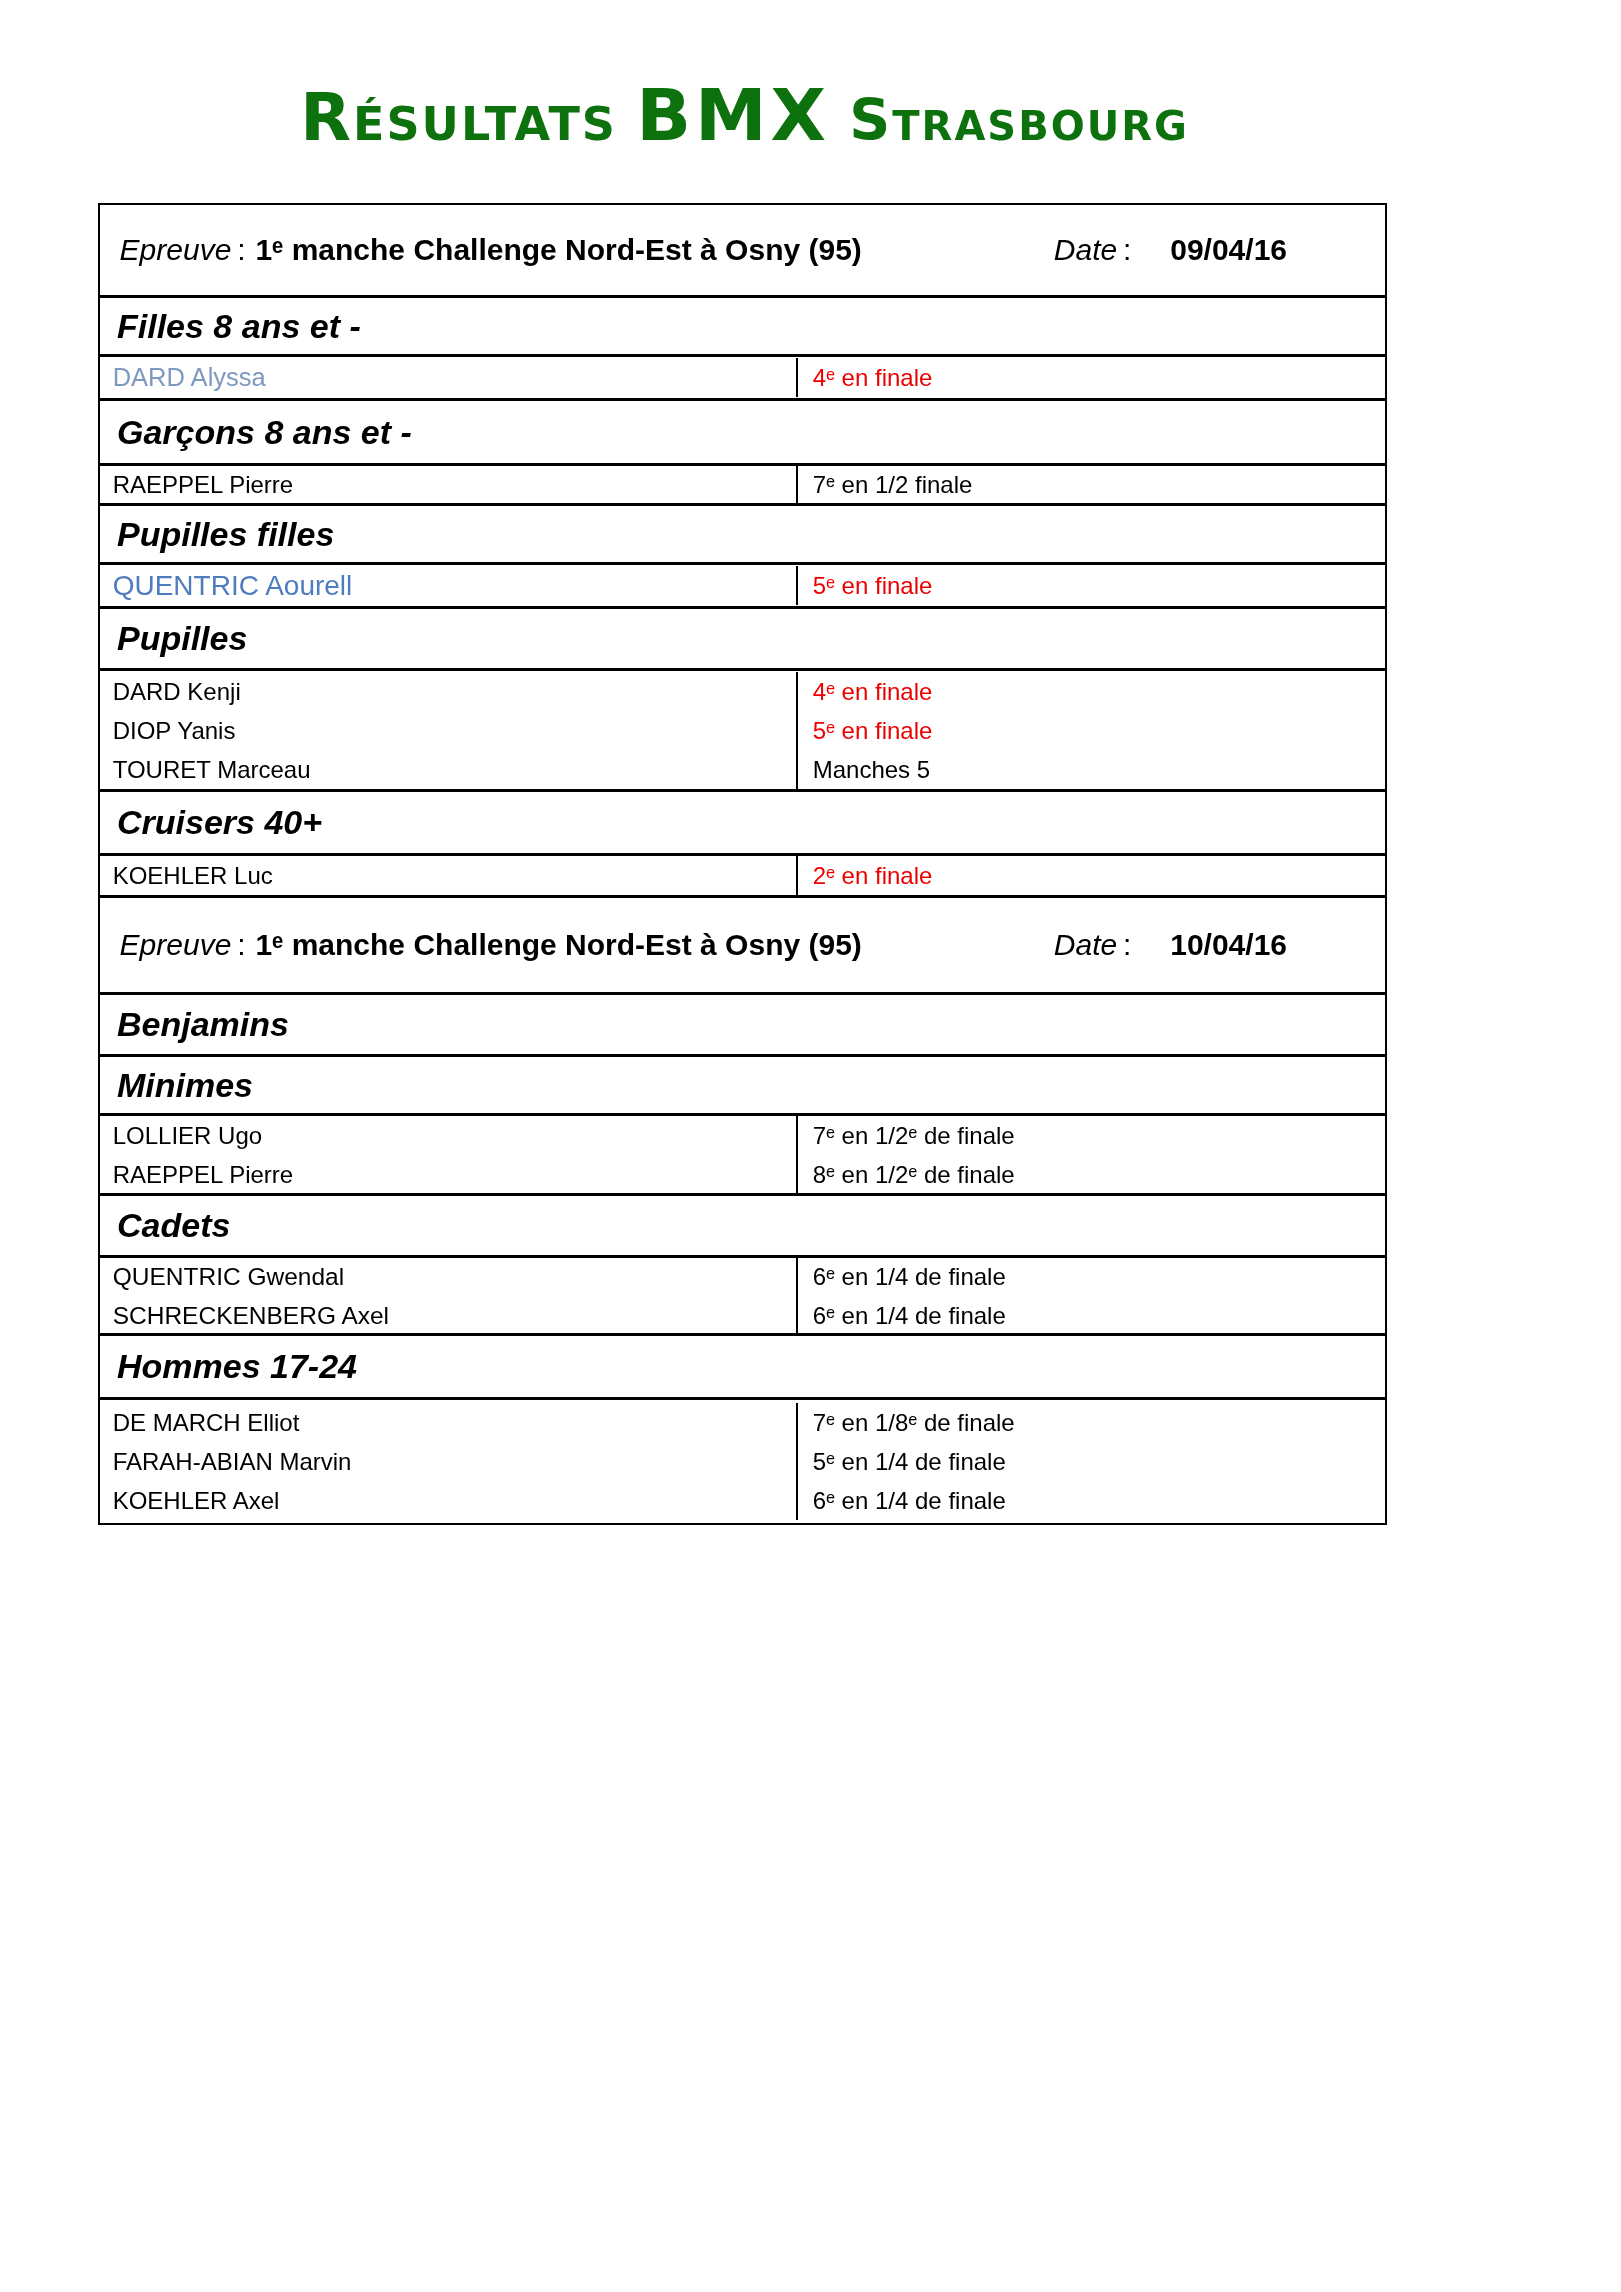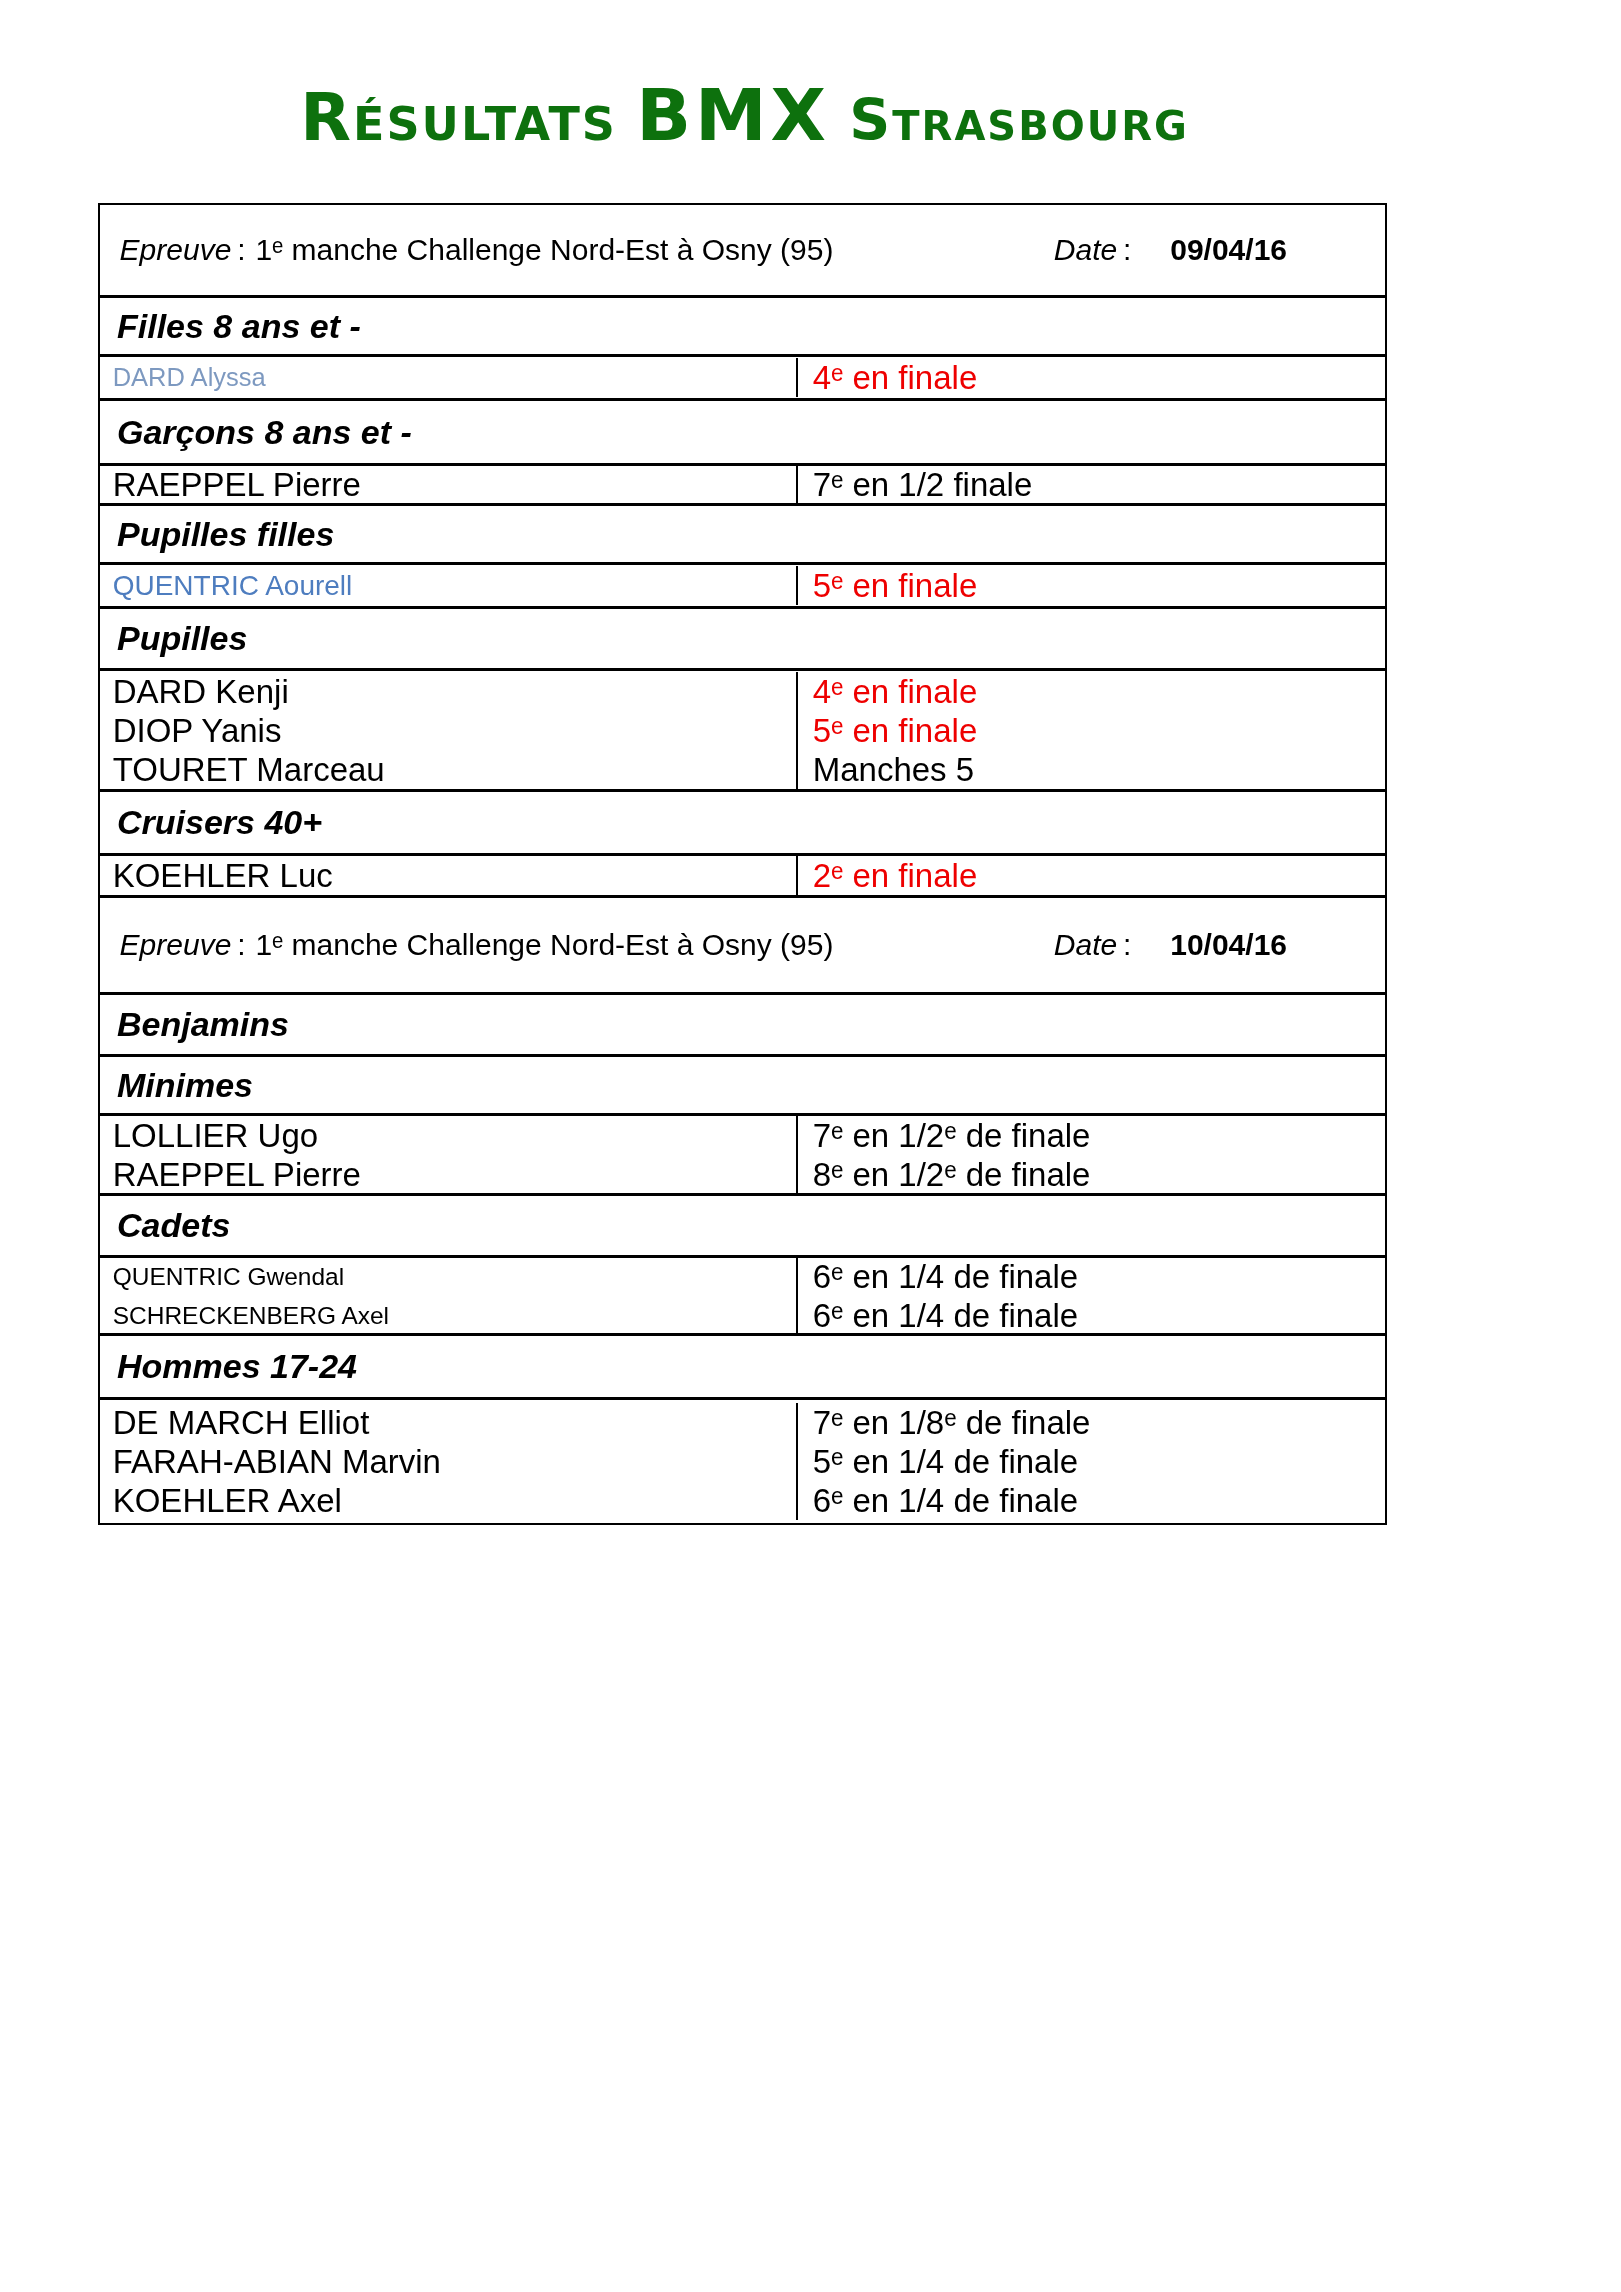--- a/index.html
+++ b/index.html
@@ -32,34 +32,34 @@
     border: 2.9px solid #000;
     background: #fff;
   }
   .trow { border-bottom: 3.9px solid #000; display: flex; align-items: center; }
   .trow:last-child { border-bottom: none; }
 
   
   .event-row { padding-left: 19.6px; font-size: 30px; }
   .event-label, .date-label { font-style: italic; }
   .event-colon { margin: 0 9.8px 0 5.9px; }
-  .event-title { font-weight: normal; }
+  .event-title { font-weight: bold; }
   .date-group { margin-left: auto; margin-right: 98px; display: flex; align-items: center; }
   .date-colon { margin: 0 9.8px 0 5.9px; }
   .date-value { font-weight: bold; margin-left: 29px; }
 
   
   .cat-row { padding-left: 17px; font-weight: bold; font-style: italic; font-size: 34px; }
 
   
   .data-row { align-items: center; }
   .cell { display: flex; flex-direction: column; justify-content: center; }
   .cell.names { width: 698px; border-right: 2.9px solid #000; padding-left: 12.7px; }
   .cell.results { flex: 1; padding-left: 14.7px; }
-  .name, .result { font-size: 33px; line-height: 39px; }
+  .name, .result { font-size: 24px; line-height: 39px; }
   .sz26 { font-size: 25.5px; }
   .sz25 { font-size: 24.5px; }
   .sz29 { font-size: 28px; }
   .c-bluelight { color: #7d99c0; }
   .c-blue { color: #4e7dbf; }
   .c-red { color: #ee0000; }
 </style>
 </head>
 <body>
 

